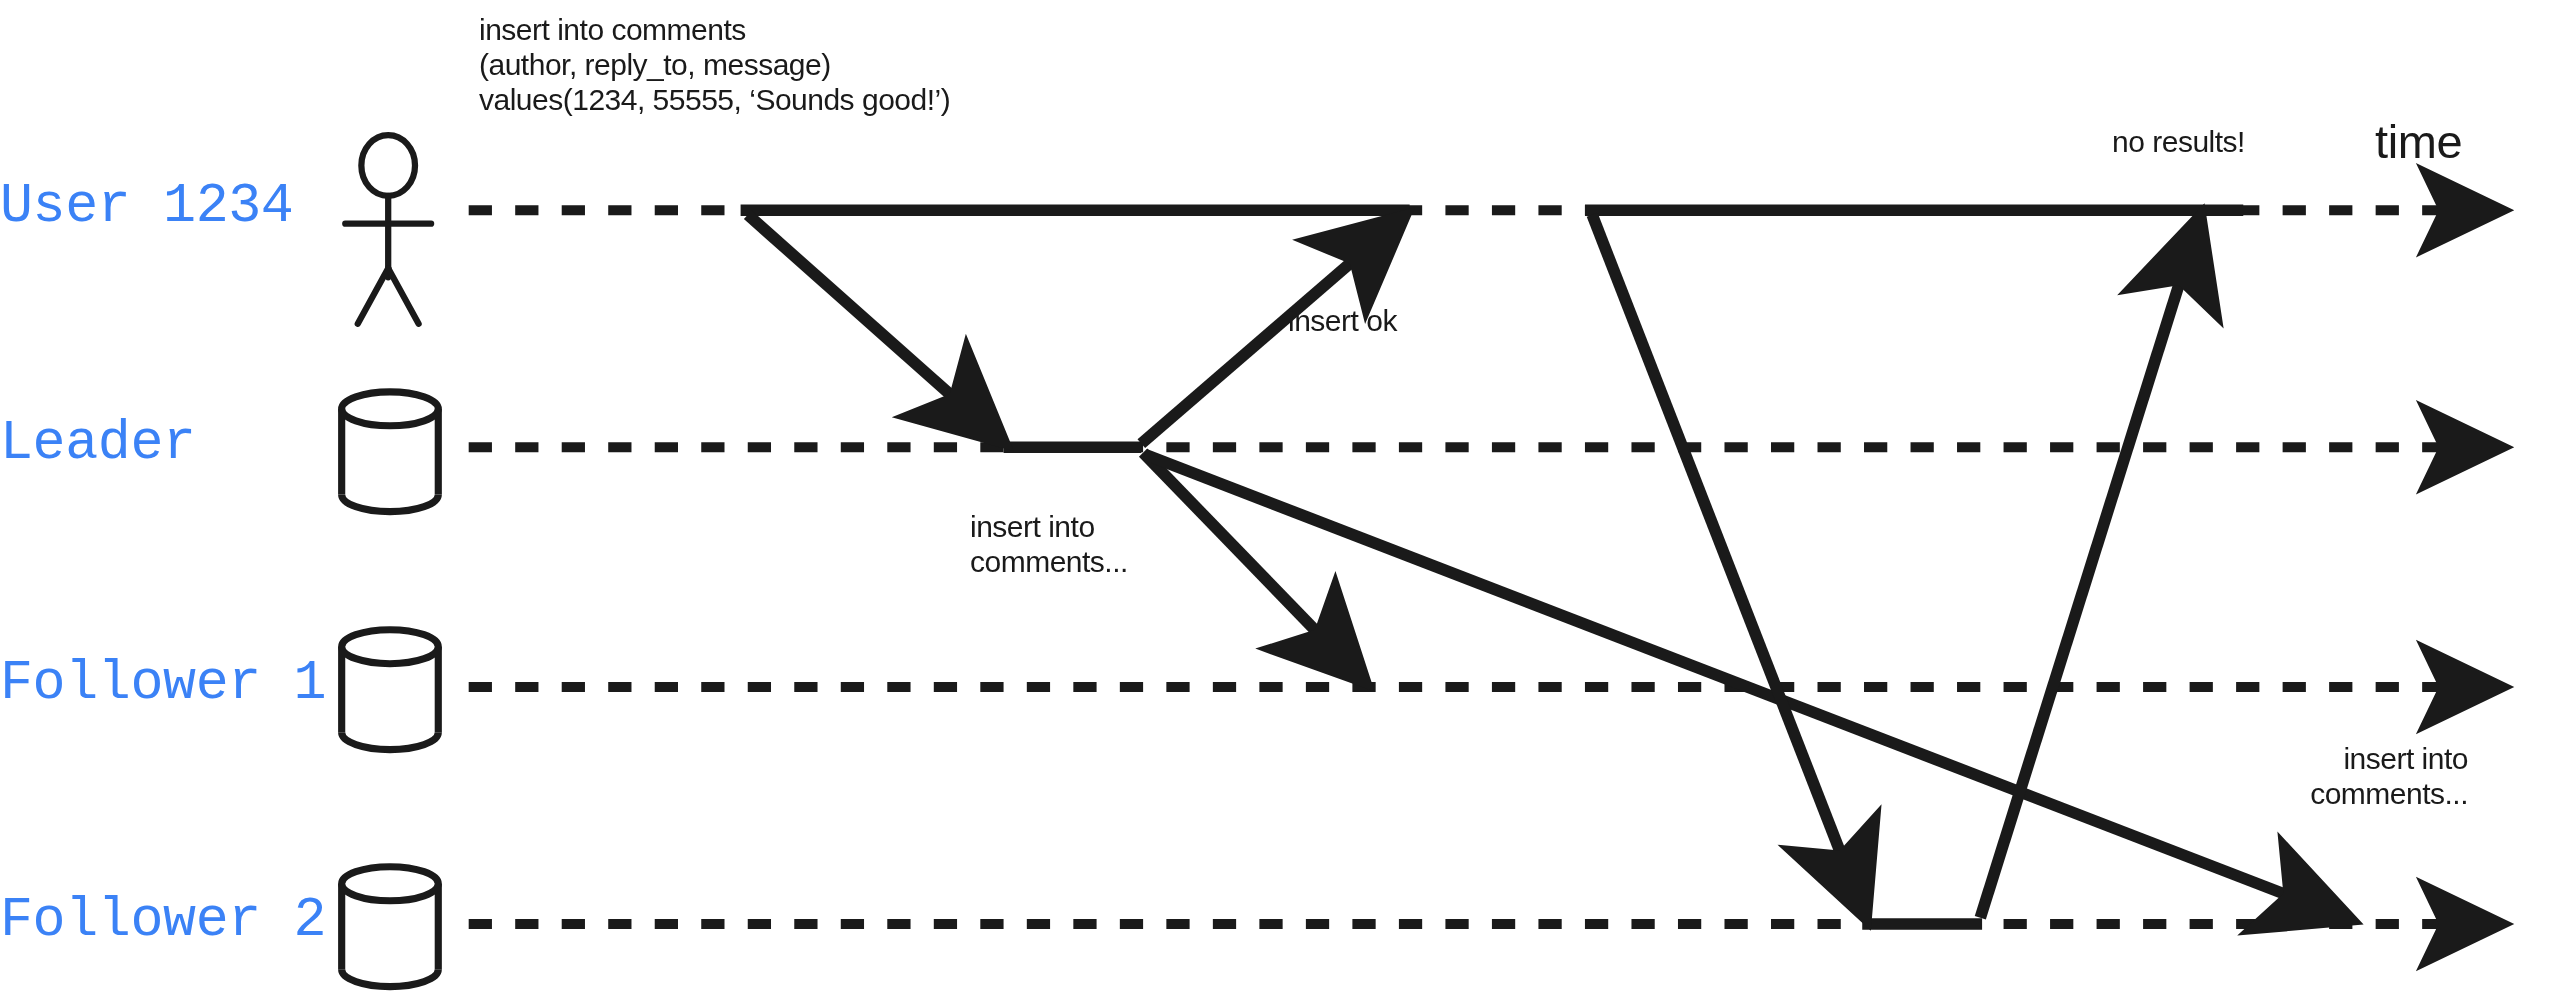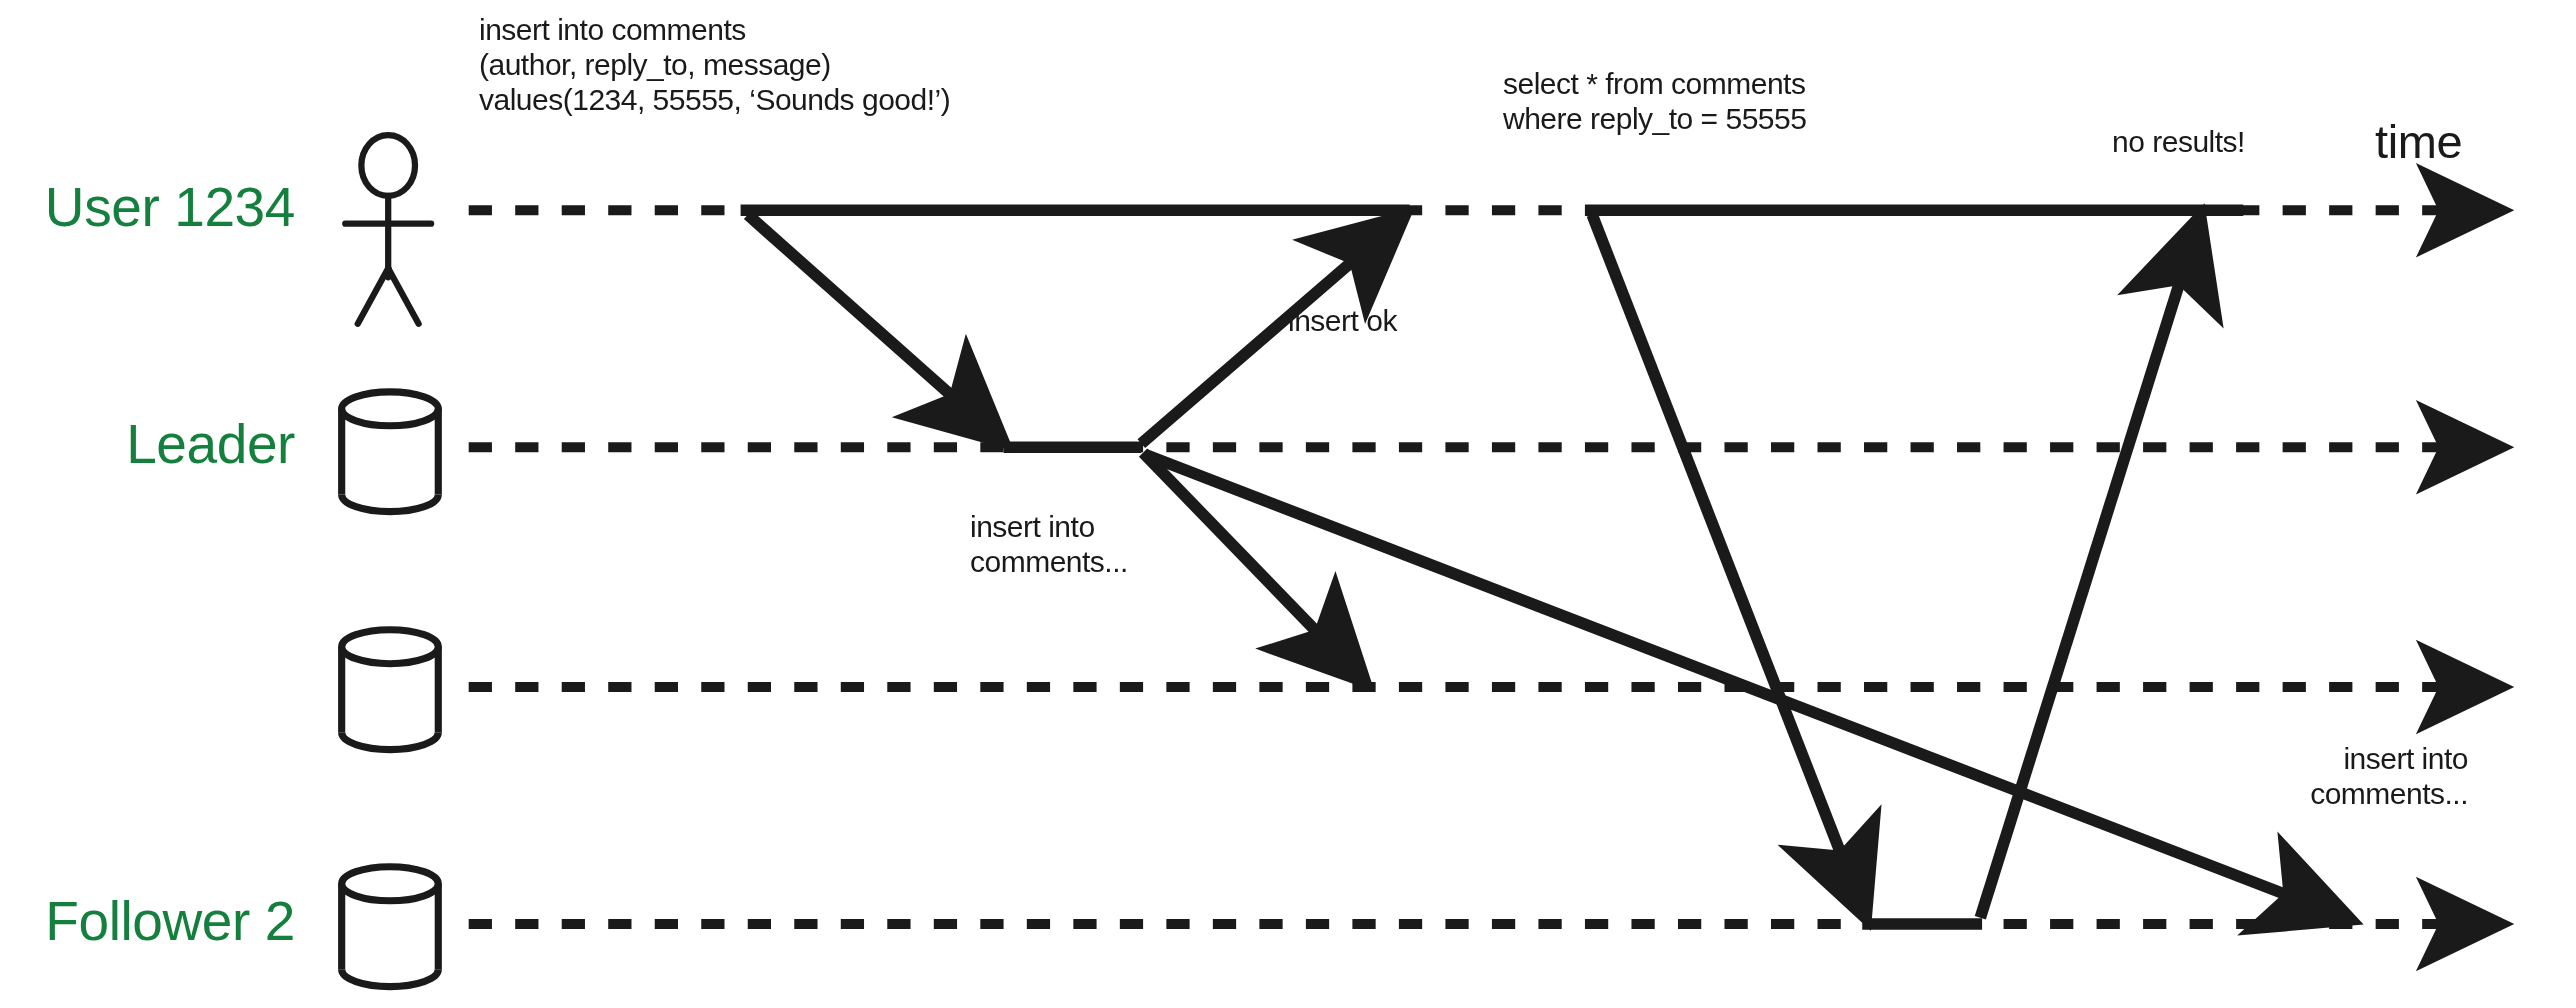--- a/index.html
+++ b/index.html
@@ -22,23 +22,23 @@
   #diagram-svg {
     position: absolute;
     left: 0;
     top: 0;
     width: 2576px;
     height: 1009px;
   }
   .lane-label {
     position: absolute;
     font-size: 55px;
-    font-family: Liberation Sans, sans-serif;
-    color: #15803d;
-    text-align: right;
+    font-family: Liberation Mono, monospace;
+    color: #3b82f6;
+    text-align: left;
     white-space: nowrap;
     letter-spacing: -0.4px;
   }
   .note {
     position: absolute;
     font-size: 30px;
     line-height: 1.16;
     font-family: "Liberation Sans", sans-serif;
     color: #1a1a1a;
     white-space: pre;
@@ -128,29 +128,28 @@
       <line x1="1780" y1="240" x2="2086" y2="1026" marker-end="url(#arrowhead)"></line>
 
       <line x1="2214" y1="1026" x2="2460" y2="242" marker-end="url(#arrowhead)"></line>
     </g>
   </svg>
 
   <div class="lane-label" style="left:0px; top:175px; width:295px;">User 1234</div>
 
   <div class="lane-label" style="left:0px; top:412px; width:295px;">Leader</div>
 
+  <div class="lane-label" style="left:0px; top:652px; width:295px;">Follower 1</div>
 
   <div class="lane-label" style="left:0px; top:889px; width:295px;">Follower 2</div>
 
   <div class="note" style="left:479px; top:13.4px;">insert into comments
 (author, reply_to, message)
 values(1234, 55555, ‘Sounds good!’)</div>
 
-  <div class="note" style="left:1503px; top:67px;">select * from comments
-where reply_to = 55555</div>
 
   <div class="note" style="left:2084px; top:125px;margin-left:28px;">no results!</div>
 
   <div class="note" style="left:1288px; top:304px;">insert ok</div>
 
   <div class="note" style="left:970px; top:510px;">insert into
 comments...</div>
 
   <div class="note right-aligned" style="left:2021px; top:742px; width:447px;">insert into
 comments...</div>

